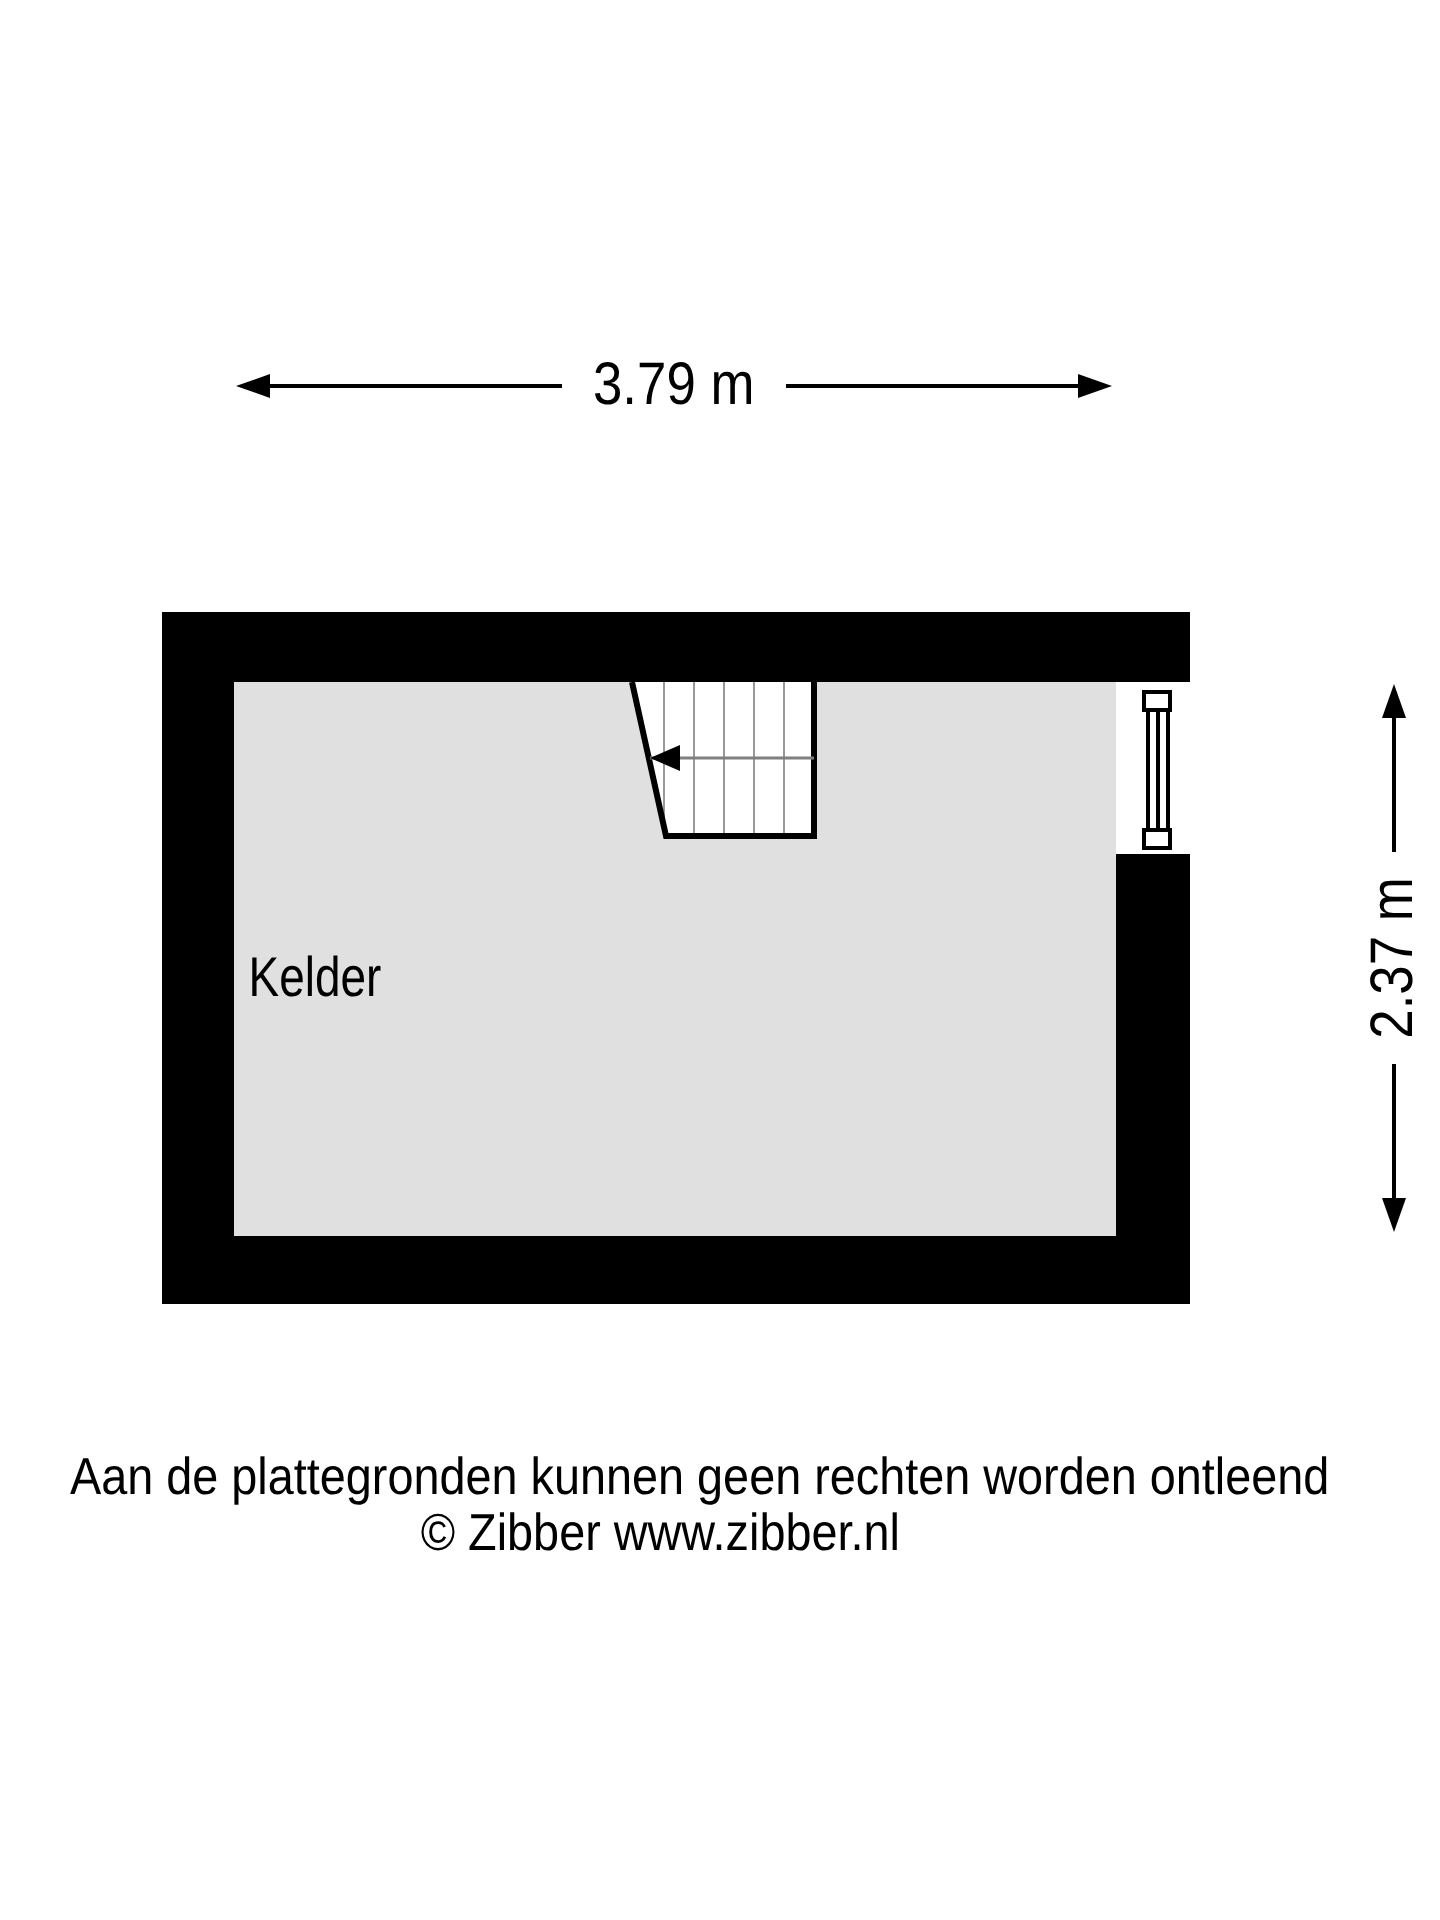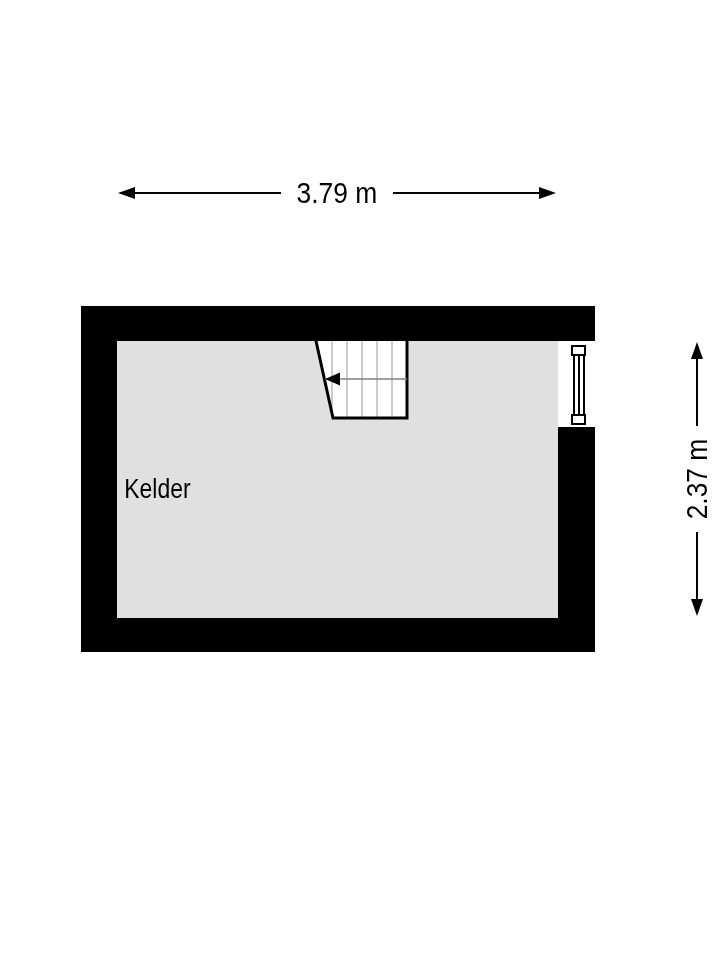--- a/index.html
+++ b/index.html
@@ -121,14 +121,22 @@
     </g>
     <path d="M16,0 L33,77 L107,77 L107,0" fill="none" stroke="#000000" stroke-width="3"></path>
     <line x1="25" y1="38" x2="107" y2="38" stroke="#808080" stroke-width="1.5"></line>
     <polygon points="25,38 40,31.5 40,44.5" fill="#000000"></polygon>
   </svg>
 
   <div class="abs room-label">
     <span>Kelder</span>
   </div>
 
+  <div class="abs footer">
+    <div>
+      <span>Aan de plattegronden kunnen geen rechten worden ontleend</span>
+    </div>
+    <div>
+      <span>© Zibber www.zibber.nl</span>
+    </div>
+  </div>
 
 </div>
 
 </body></html>

